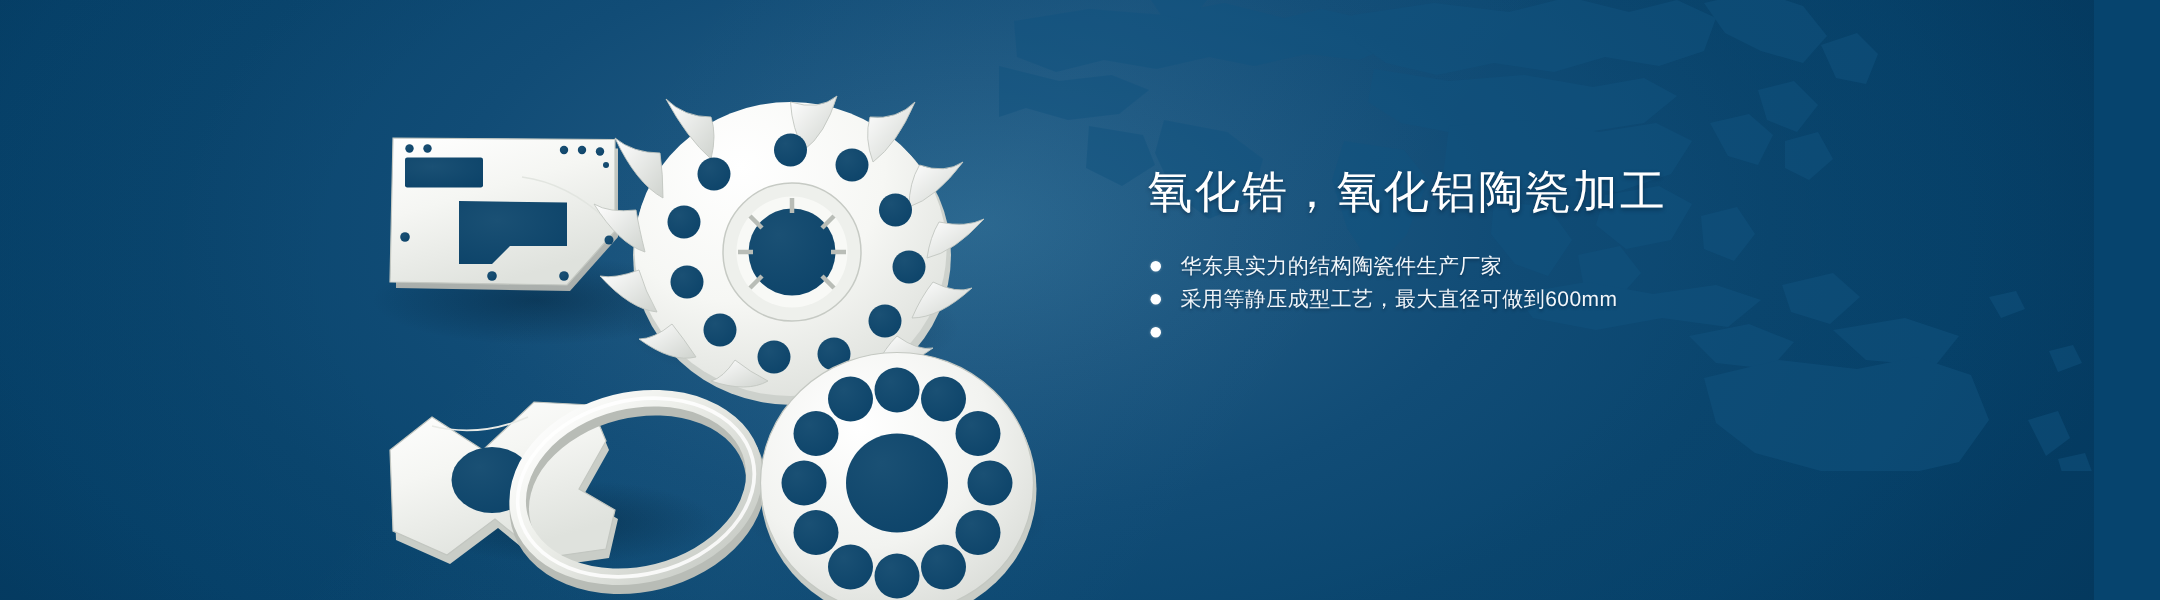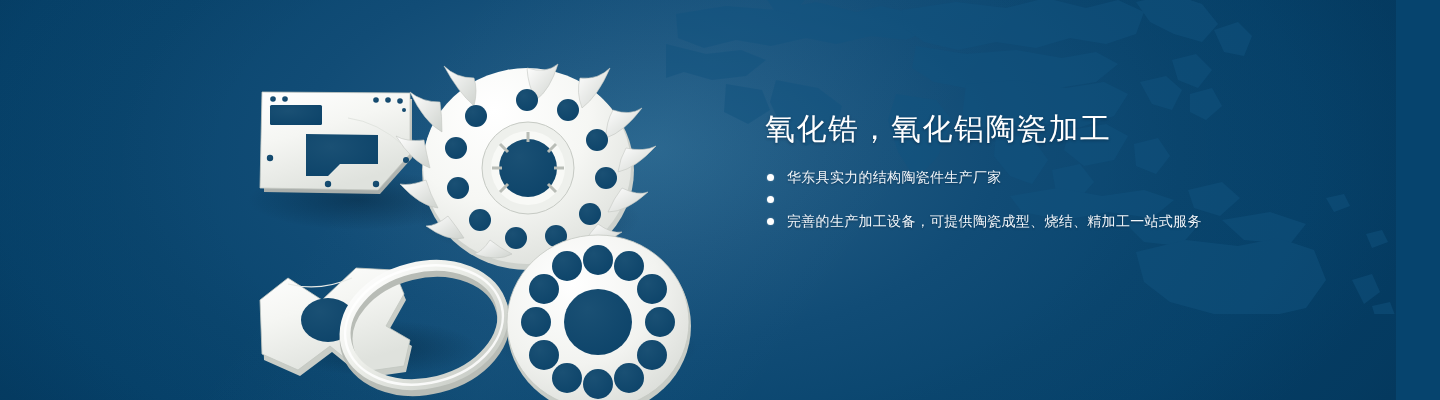--- a/index.html
+++ b/index.html
@@ -334,24 +334,24 @@
 
     <ul class="bullets">
 
       <li class="bullet-row">
         <span class="bullet-dot"></span>
         <span class="bullet-text">华东具实力的结构陶瓷件生产厂家</span>
       </li>
 
       <li class="bullet-row">
         <span class="bullet-dot"></span>
+        <span class="bullet-text">采用等静压成型工艺，最大直径可做到600mm</span>
       </li>
 
 
       <li class="bullet-row">
         <span class="bullet-dot"></span>
-        <span class="bullet-text">完善的生产加工设备，可提供陶瓷成型、烧结、精加工一站式服务</span>
       </li>
 
     </ul>
   </div>
 
 </div>
 
 </body></html>

